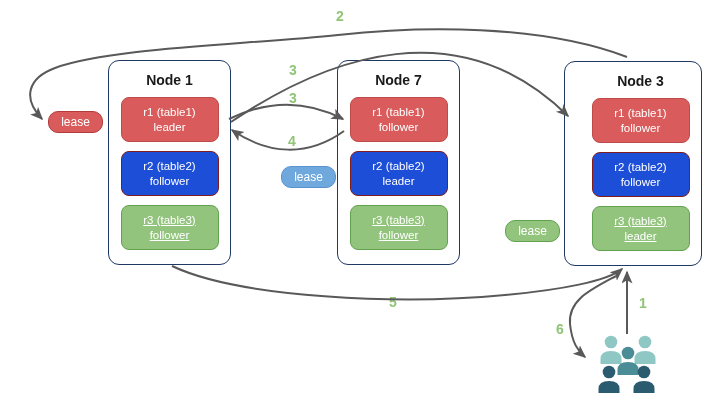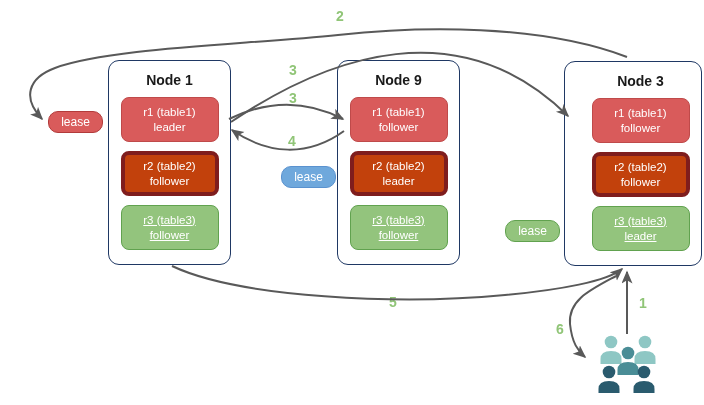--- a/index.html
+++ b/index.html
@@ -20,21 +20,21 @@
   .node-title{
     font-size:14px;font-weight:bold;color:#1a1a1a;margin:12px 0 10px 0;line-height:1;
   }
   .replica{
     width:98px;height:45px;border-radius:8px;margin-bottom:9px;
     display:flex;flex-direction:column;align-items:center;justify-content:center;
     color:#ffffff;font-size:11.5px;line-height:1.3;text-align:center;
     box-sizing:border-box;
   }
   .replica.red  {background:#d95b5b;border:1px solid #bf4a4a;}
-  .replica.blue {background:#c2410c;border:4px solid #7f1d1d;}
+  .replica.blue {background:#1d4ed8;border:1px solid #7f1d1d;}
   .replica.green{background:#93c47d;border:1px solid #61a24f;text-decoration:underline;}
   
   .lease{
     position:absolute;width:55px;height:22px;border-radius:10px;
     display:flex;align-items:center;justify-content:center;
     color:#ffffff;font-size:12px;box-sizing:border-box;
   }
   .lease-red  {left:48px; top:111px;background:#d95b5b;border:1.5px solid #b23b3b;}
   .lease-blue {left:281px;top:166px;background:#6fa8dc;border:1.5px solid #5a92cf;}
   .lease-green{left:505px;top:220px;background:#93c47d;border:1.5px solid #61a24f;}
@@ -69,21 +69,21 @@
       <span>r2 (table2)</span>
       <span>follower</span>
     </div>
     <div class="replica green">
       <span>r3 (table3)</span>
       <span>follower</span>
     </div>
   </div>
 
   <div class="node node-2">
-    <div class="node-title">Node 9</div>
+    <div class="node-title">Node 7</div>
     <div class="replica red">
       <span>r1 (table1)</span>
       <span>follower</span>
     </div>
     <div class="replica blue">
       <span>r2 (table2)</span>
       <span>leader</span>
     </div>
     <div class="replica green">
       <span>r3 (table3)</span>

